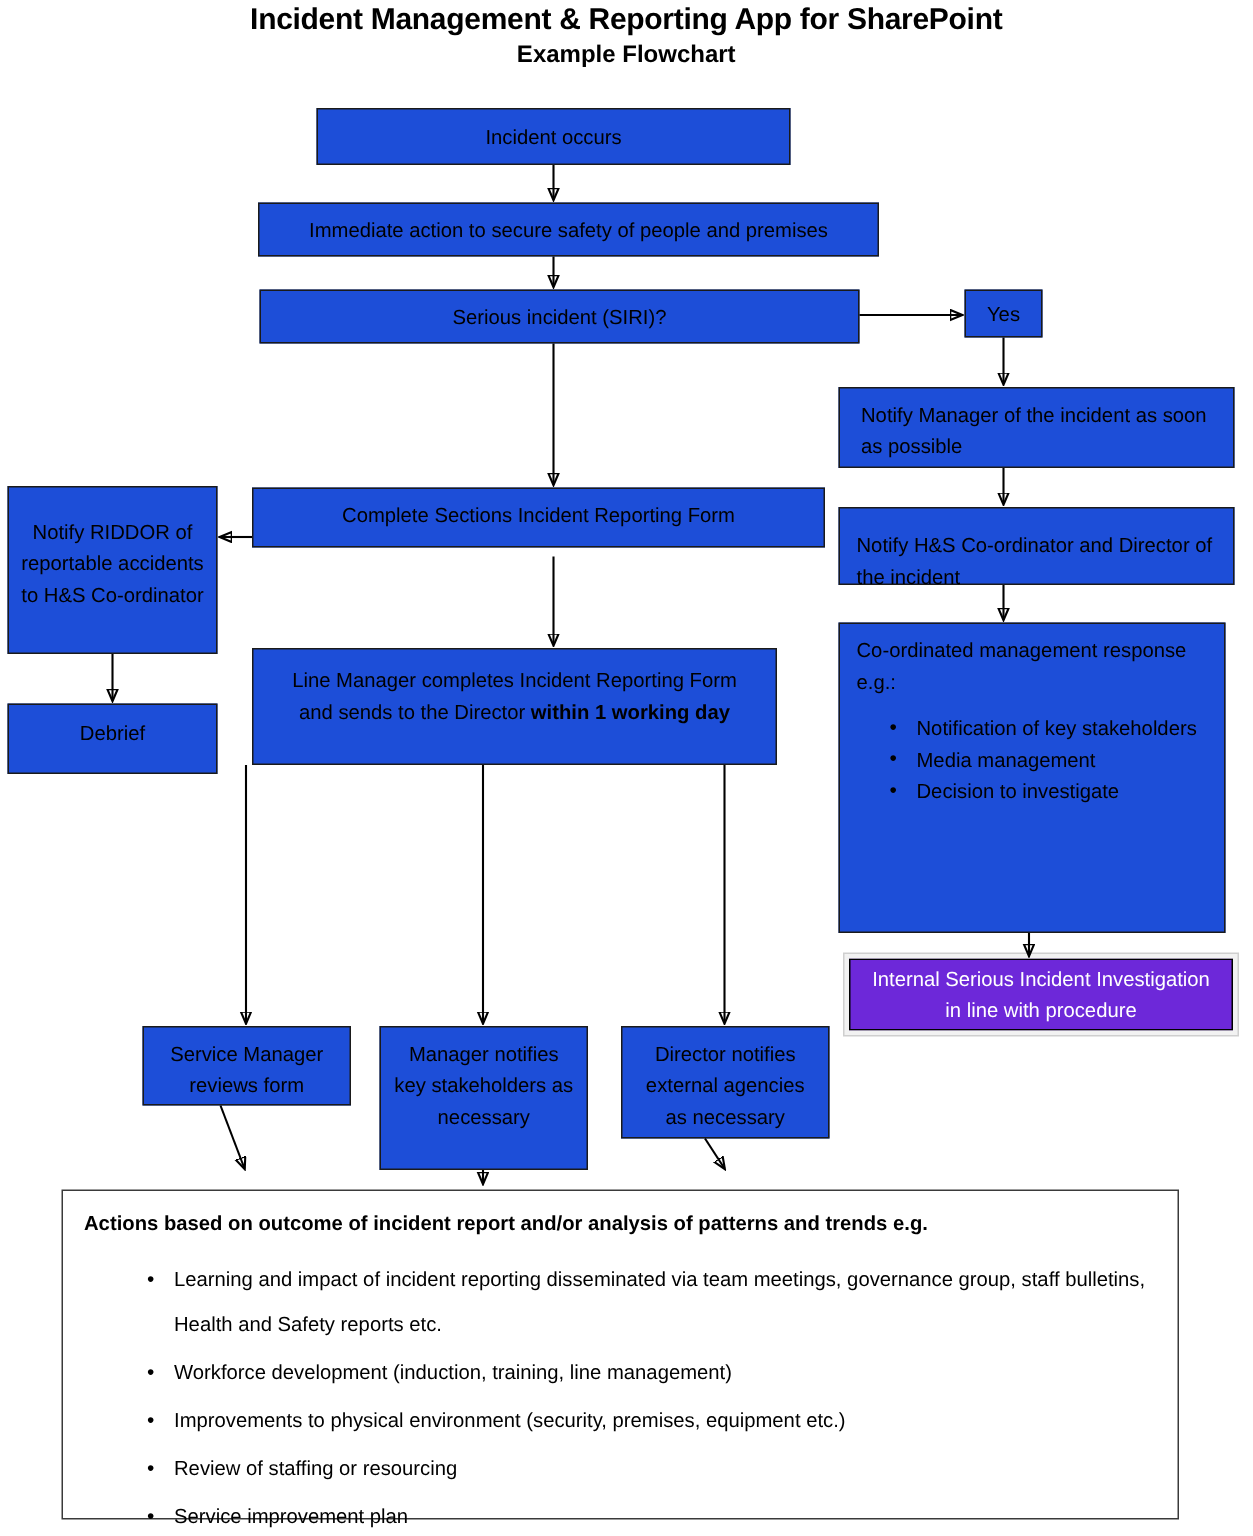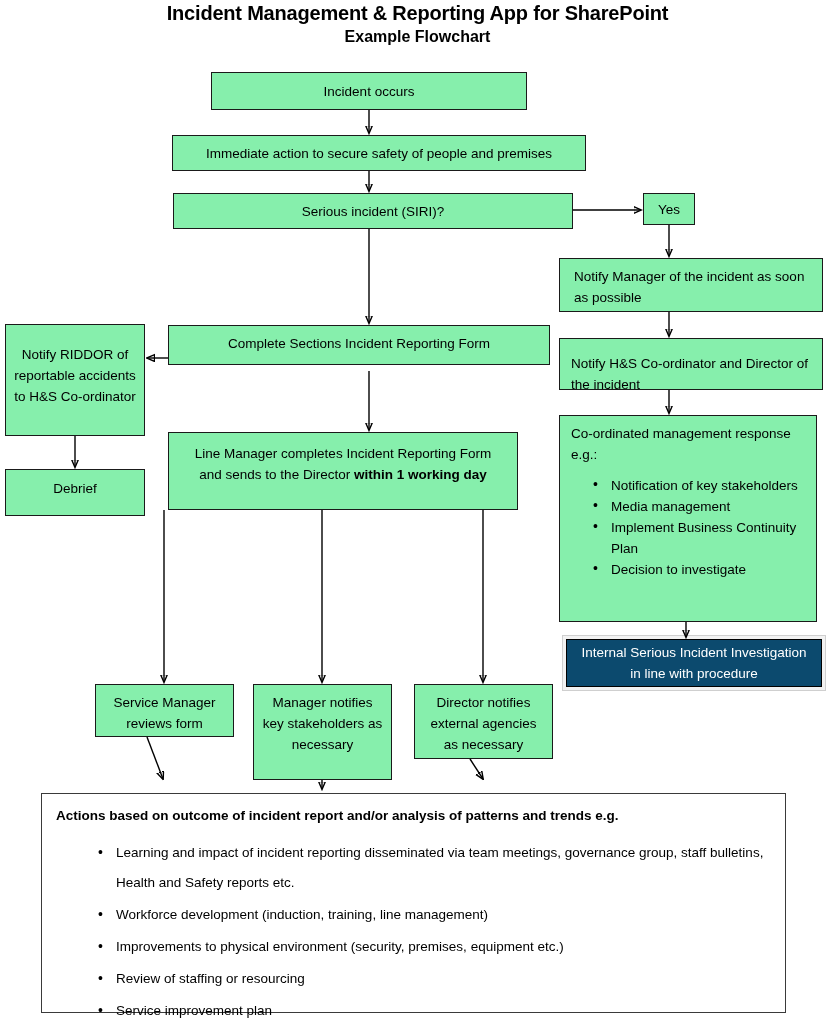--- a/index.html
+++ b/index.html
@@ -37,21 +37,21 @@
     font-size: 16px;
     font-weight: bold;
     line-height: 22px;
   }
 
   
   .node {
     position: absolute;
     box-sizing: border-box;
     border: 1.3px solid #1a1a1a;
-    background: #86efac;
+    background: #1d4ed8;
     font-size: 13.5px;
     line-height: 21px;
     color: #000000;
     display: flex;
     padding: 5px 8px;
   }
   .node.center-mid {
     align-items: center;
     justify-content: center;
     text-align: center;
@@ -64,21 +64,21 @@
   .node.top-left {
     align-items: flex-start;
     justify-content: flex-start;
     text-align: left;
   }
   .node .inner { width: 100%; }
   .bold { font-weight: bold; }
 
   
   .node.black-box {
-    background: #0c4a6e;
+    background: #6d28d9;
     color: #ffffff;
     border: 1px solid #000000;
     outline: 3px solid #f2f2f2;
     box-shadow: 0 0 0 4px #cfcfcf;
   }
 
   
   .actions-panel {
     position: absolute;
     box-sizing: border-box;
@@ -178,21 +178,20 @@
   <div class="node top-left" style="left:559px; top:338px; width:264px; height:52px; padding-left:11px; padding-top:14px;">
     <div class="inner">Notify H&amp;S Co-ordinator and Director of the incident</div>
   </div>
 
   <div class="node top-left" style="left:559px; top:415px; width:258px; height:207px; padding-left:11px; padding-top:7px;">
     <div class="inner">
       <div>Co-ordinated management response e.g.:</div>
       <ul class="node-list">
         <li>Notification of key stakeholders</li>
         <li>Media management</li>
-        <li>Implement Business Continuity Plan</li>
         <li>Decision to investigate</li>
       </ul>
     </div>
   </div>
 
   <div class="node center-mid black-box" style="left:566px; top:639px; width:256px; height:48px;">
     <div class="inner">Internal Serious Incident Investigation in line with procedure</div>
   </div>
 
   <div class="node top-center" style="left:5px; top:324px; width:140px; height:112px; padding-top:19px;">

